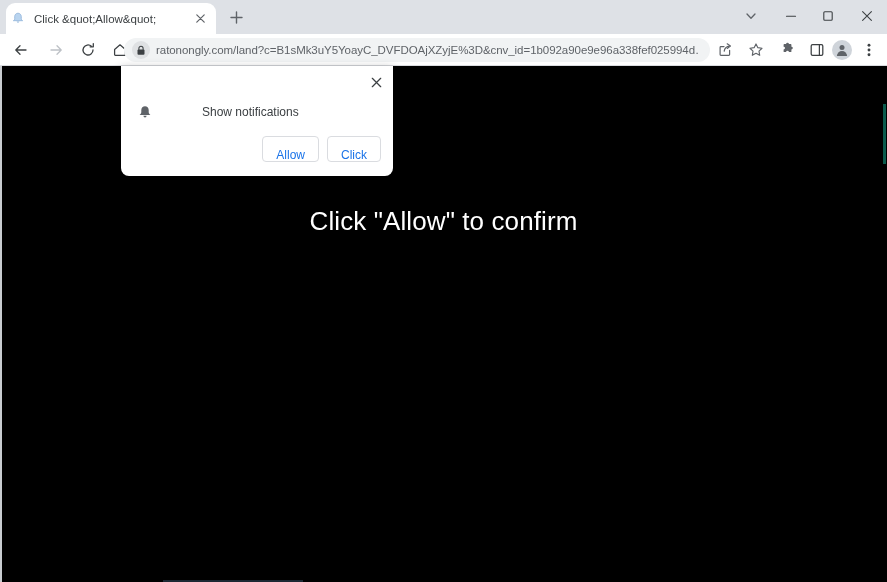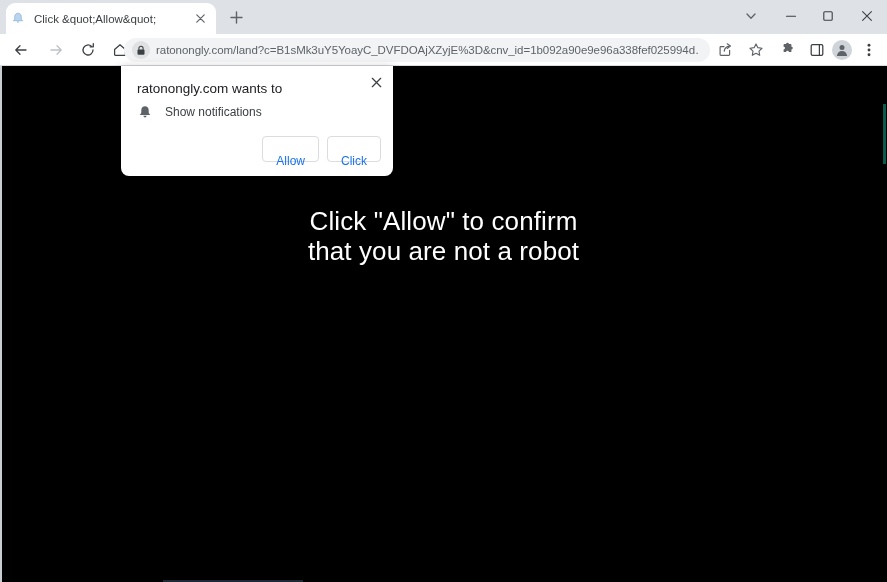--- a/index.html
+++ b/index.html
@@ -249,20 +249,21 @@
     color: #202124;
     line-height: 18px;
     white-space: nowrap;
   }
 
   #perm-row {
     position: absolute;
     left: 16px; top: 38px;
     display: flex;
     align-items: center;
+    gap: 37px;
   }
   #perm-bell {
     width: 16px; height: 16px;
     flex: 0 0 16px;
     margin-right: 12px;
     display: flex;
     align-items: center;
     justify-content: center;
   }
   #perm-bell svg { display: block; }
@@ -275,21 +276,21 @@
 
   #perm-actions {
     position: absolute;
     right: 12px; bottom: 14px;
     display: flex;
     gap: 8px;
   }
   .perm-btn {
     min-width: 54px;
     height: 26px;
-    padding: 12px 13px;
+    padding: 6px 13px;
     border: 1px solid #dadce0;
     border-radius: 4px;
     background: #ffffff;
     color: #1a73e8;
     font-size: 12px;
     font-family: "Liberation Sans", sans-serif;
     font-weight: 500;
     line-height: 24px;
     text-align: center;
     box-sizing: border-box;
@@ -457,38 +458,36 @@
         </svg>
       </span>
     </div>
   </div>
 
   <div id="viewport">
     <div id="viewport-frame"></div>
 
     <div id="page-headline">
       <span class="ln">Click "Allow" to confirm</span>
-      <span class="ln">that you are not a robot</span>
     </div>
 
     <div id="edge-sliver"></div>
     <div id="bottom-artifact"></div>
   </div>
 
   <div id="perm-bubble">
 
     <div id="perm-close">
       <span>
         <svg width="11" height="11" viewBox="0 0 11 11">
           <path d="M1.3 1.3 L9.7 9.7 M9.7 1.3 L1.3 9.7" stroke="#3c4043" stroke-width="1.25" stroke-linecap="round"></path>
         </svg>
       </span>
     </div>
 
-    <div id="perm-title">ratonongly.com wants to</div>
 
     <div id="perm-row">
       <span id="perm-bell">
         <svg width="14" height="15" viewBox="0 0 14 15">
           <path d="M7 1.2 c-2.1 0 -3.7 1.7 -3.7 3.8 v2.3 c0 .8 -.35 1.5 -.95 2 l-.75 .65 h10.8 l-.75 -.65 c-.6 -.5 -.95 -1.2 -.95 -2 V5 c0 -2.1 -1.6 -3.8 -3.7 -3.8 z" fill="#5f6368"></path>
           <path d="M5.4 10.8 a1.6 1.6 0 0 0 3.2 0 z" fill="#5f6368"></path>
         </svg>
       </span>
       <span id="perm-row-label">Show notifications</span>
     </div>

